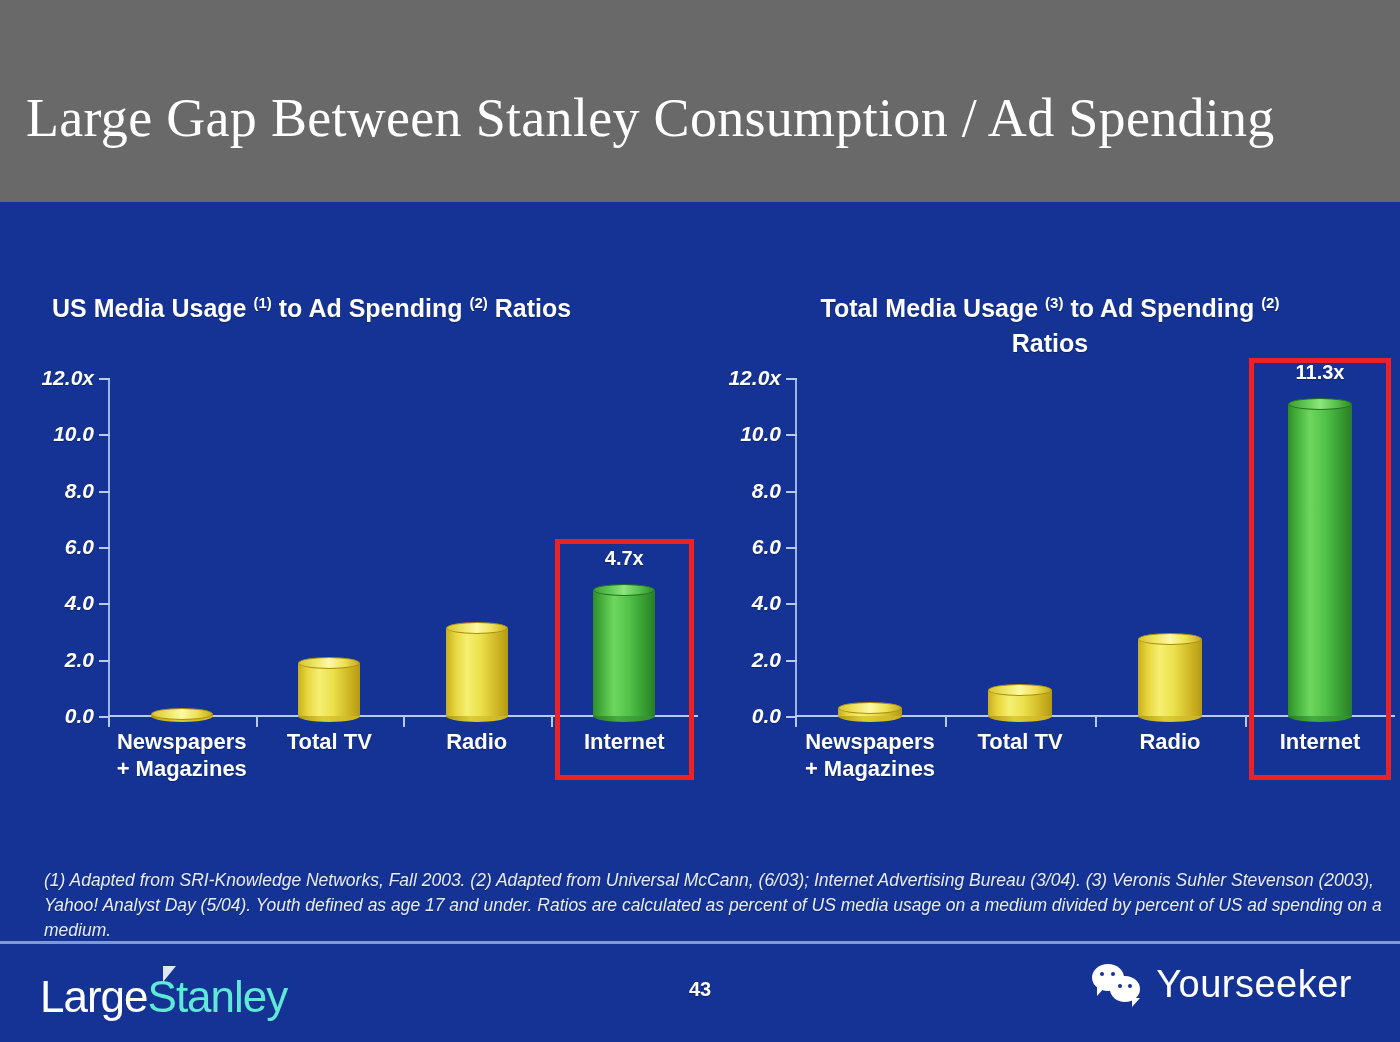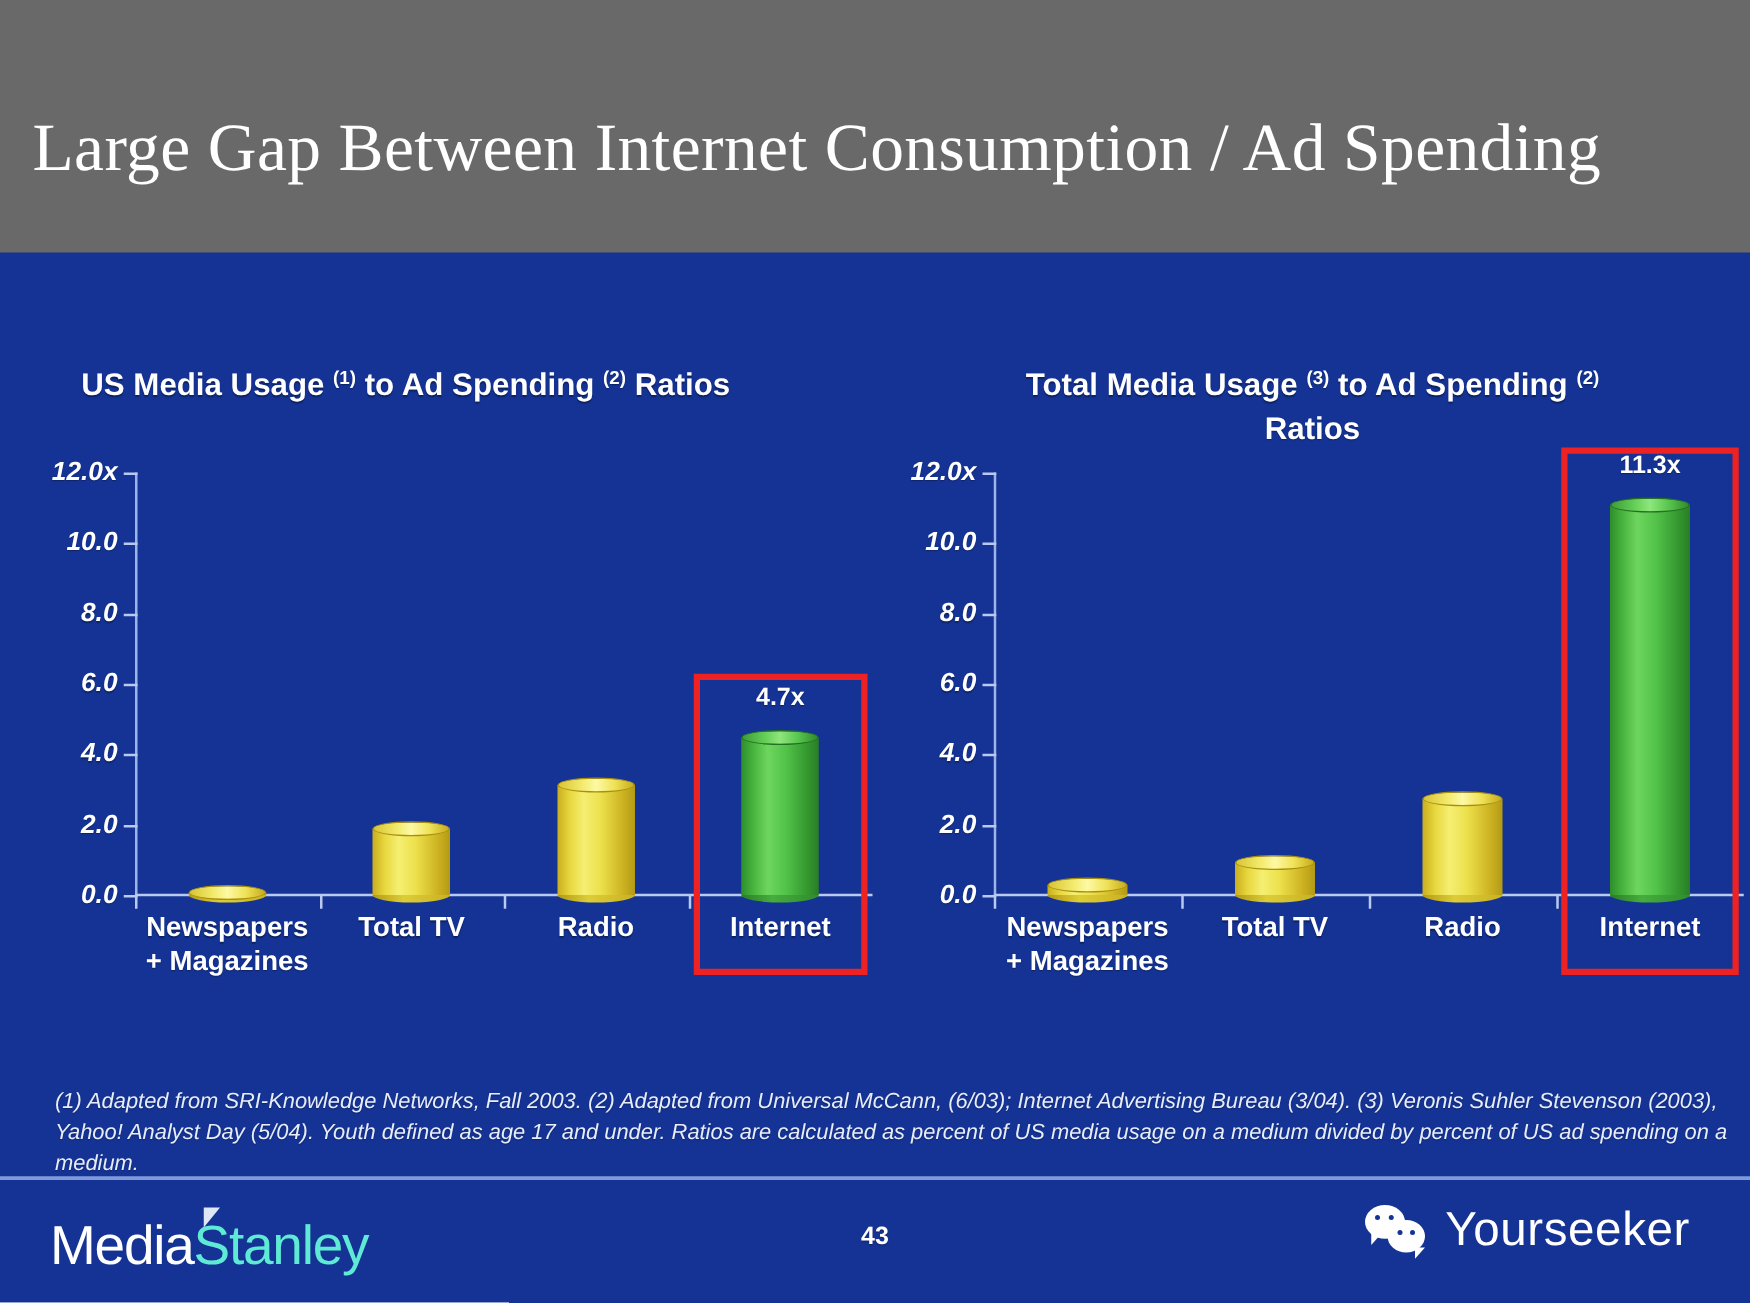--- a/index.html
+++ b/index.html
@@ -52,21 +52,21 @@
     position: absolute;
     top: 83px;
     width: 100%;
     text-align: center;
     font-size: 25px;
     font-weight: bold;
     color: #ffffff;
     line-height: 35px;
     text-shadow: 0 1px 1px rgba(0,0,0,0.35);
   }
-  #panel-left .chart-title { text-align: left; padding-left: 65px; box-sizing: border-box; }
+  #panel-left .chart-title { text-align: left; padding-left: 52px; box-sizing: border-box; }
   .chart-title .fn {
     font-size: 15px;
     vertical-align: super;
     font-weight: bold;
   }
 
   
   .plot {
     position: absolute;
     top: 176px;        
@@ -291,21 +291,21 @@
   .wechat-icon .d2 { left: 19px; top: 10px; }
   .wechat-icon .d3 { left: 26px; top: 22px; }
   .wechat-icon .d4 { left: 36px; top: 22px; }
 </style>
 </head>
 <body>
 
 <div class="slide">
 
   <div class="header-band"></div>
-  <div class="slide-title">Large Gap Between Internet Consumption / Ad Spending</div>
+  <div class="slide-title">Large Gap Between Stanley Consumption / Ad Spending</div>
 
   <div class="chart-panel" id="panel-left">
     <div class="chart-title">
       <span>US Media Usage</span>
       <span class="fn">(1)</span>
       <span>to Ad Spending</span>
       <span class="fn">(2)</span>
       <span>Ratios</span>
     </div>
     <div class="plot">
@@ -464,21 +464,21 @@
       </div>
     <div class="boxes">
         <div class="highlight-box" style="left: 549px; width: 142px; top: 156.283px; height: 421.717px; border-color: rgb(238, 34, 34);"></div>
       </div>
   </div>
 
   <div class="footnote">(1) Adapted from SRI-Knowledge Networks, Fall 2003.  (2) Adapted from Universal McCann, (6/03); Internet Advertising Bureau (3/04). (3) Veronis Suhler Stevenson (2003), Yahoo! Analyst Day (5/04).  Youth defined as age 17 and under.  Ratios are calculated as percent of US media usage on a medium divided by percent of US ad spending on a medium.</div>
   <div class="footer-rule"></div>
 
   <div class="ms-logo">
-    <span class="morgan">Media</span><span class="stanley">Stanley</span>
+    <span class="morgan">Large</span><span class="stanley">Stanley</span>
   </div>
   <div class="ms-mark"></div>
 
   <div class="page-no">43</div>
 
   <div class="brand">
     <span class="wechat-icon">
       <span class="b1"></span>
         <span class="t1"></span>
       <span class="b2"></span>

